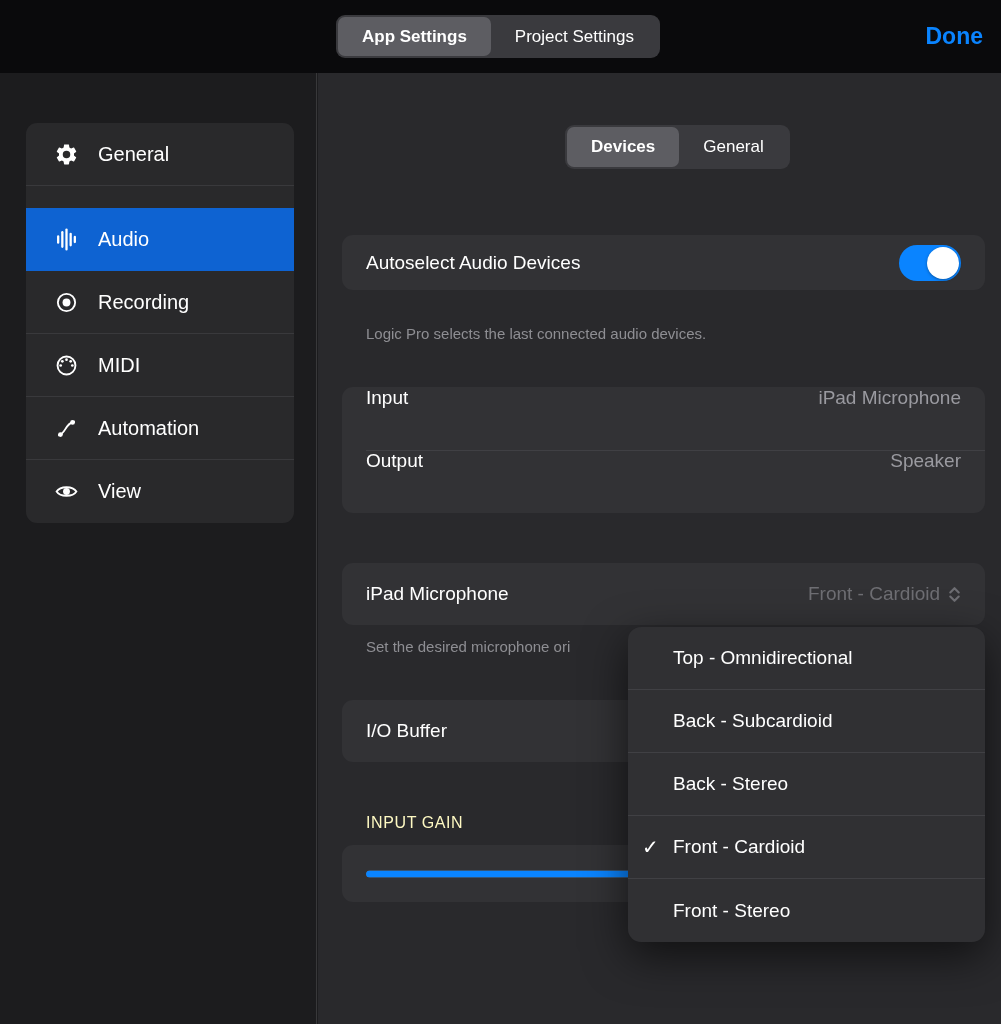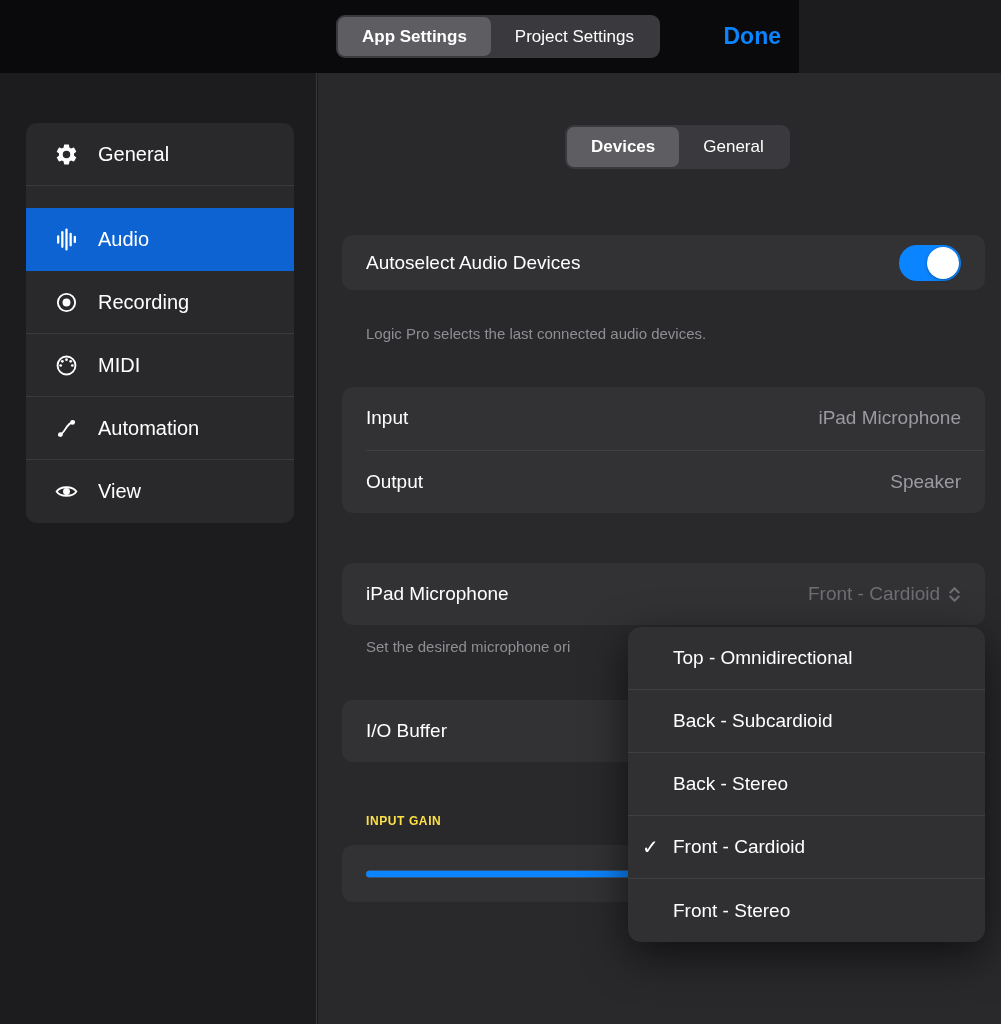--- a/index.html
+++ b/index.html
@@ -1,20 +1,20 @@
 <!DOCTYPE html>
 <html><head>
 <meta charset="utf-8">
 <style>
   html,body{margin:0;padding:0;background:#000;}
   *{box-sizing:border-box;font-family:"Liberation Sans","DejaVu Sans",sans-serif;}
   .screen{position:relative;width:1001px;height:1024px;overflow:hidden;background:#1c1c1e;}
 
   
-  .topbar{position:absolute;left:0;top:0;width:799px;height:73px;background:#0a0a0c;}
+  .topbar{position:absolute;left:0;top:0;width:1001px;height:73px;background:#0a0a0c;}
   .seg{display:flex;align-items:stretch;background:#3a3a3e;border-radius:9px;padding:2px;}
   .seg .opt{display:flex;align-items:center;justify-content:center;padding:0 24px;
             border-radius:7px;color:#fff;font-size:17px;cursor:default;white-space:nowrap;}
   .seg .opt.sel{background:#5d5d62;font-weight:700;}
   .topbar-seg{position:absolute;left:336px;top:15px;height:43px;}
   .done{position:absolute;right:18px;top:23px;font-size:23px;font-weight:700;color:#0a84ff;}
 
   
   .sidebar{position:absolute;left:0;top:73px;width:317px;height:951px;background:#1c1c1e;
            border-right:1px solid #38383a;}
@@ -36,28 +36,28 @@
   .row-value{font-size:19px;color:#9a9aa0;margin-left:auto;}
   .row-value.dim{color:#6e6e73;display:flex;align-items:center;gap:8px;}
   .caption{position:absolute;font-size:15px;color:#8e8e93;}
 
   .autoselect-card{left:24px;top:162px;width:643px;height:55px;}
   .toggle{margin-left:auto;width:62px;height:36px;border-radius:18px;background:#0a84ff;position:relative;}
   .toggle .knob{position:absolute;top:2px;right:2px;width:32px;height:32px;border-radius:50%;
                 background:#fff;box-shadow:0 1px 3px rgba(0,0,0,.35);}
 
   .devices-card{left:24px;top:314px;width:643px;height:126px;display:flex;flex-direction:column;}
-  .dev-row{height:63px;display:flex;align-items:center;padding:0 24px;}
+  .dev-row{height:63px;display:flex;padding:0 24px;}
   .dev-divider{height:1px;background:#404044;margin-left:24px;}
 
   .mic-card{left:24px;top:490px;width:643px;height:62px;}
   .io-card{left:24px;top:627px;width:643px;height:62px;}
 
-  .gain-label{position:absolute;left:48px;top:741px;font-size:12px;letter-spacing:.6px;
-              color:#fde047;font-weight:700;}
+  .gain-label{position:absolute;left:48px;top:741px;font-size:16px;letter-spacing:.6px;
+              color:#fef9c3;font-weight:400;}
   .slider-card{left:24px;top:772px;width:643px;height:57px;}
   .slider-track{position:absolute;left:24px;right:24px;top:50%;transform:translateY(-50%);
                 height:7px;border-radius:4px;background:#5a5a5e;overflow:hidden;}
   .slider-fill{height:100%;background:#0a84ff;border-radius:4px;width:52%;}
 
   
   .dropdown{position:absolute;left:310px;top:554px;width:357px;border-radius:13px;
             background:#303033;box-shadow:0 14px 44px rgba(0,0,0,.6);z-index:10;overflow:hidden;}
   .dd-item{height:63px;display:flex;align-items:center;padding-left:45px;position:relative;
            font-size:19px;color:#fff;border-bottom:1px solid #404044;}

